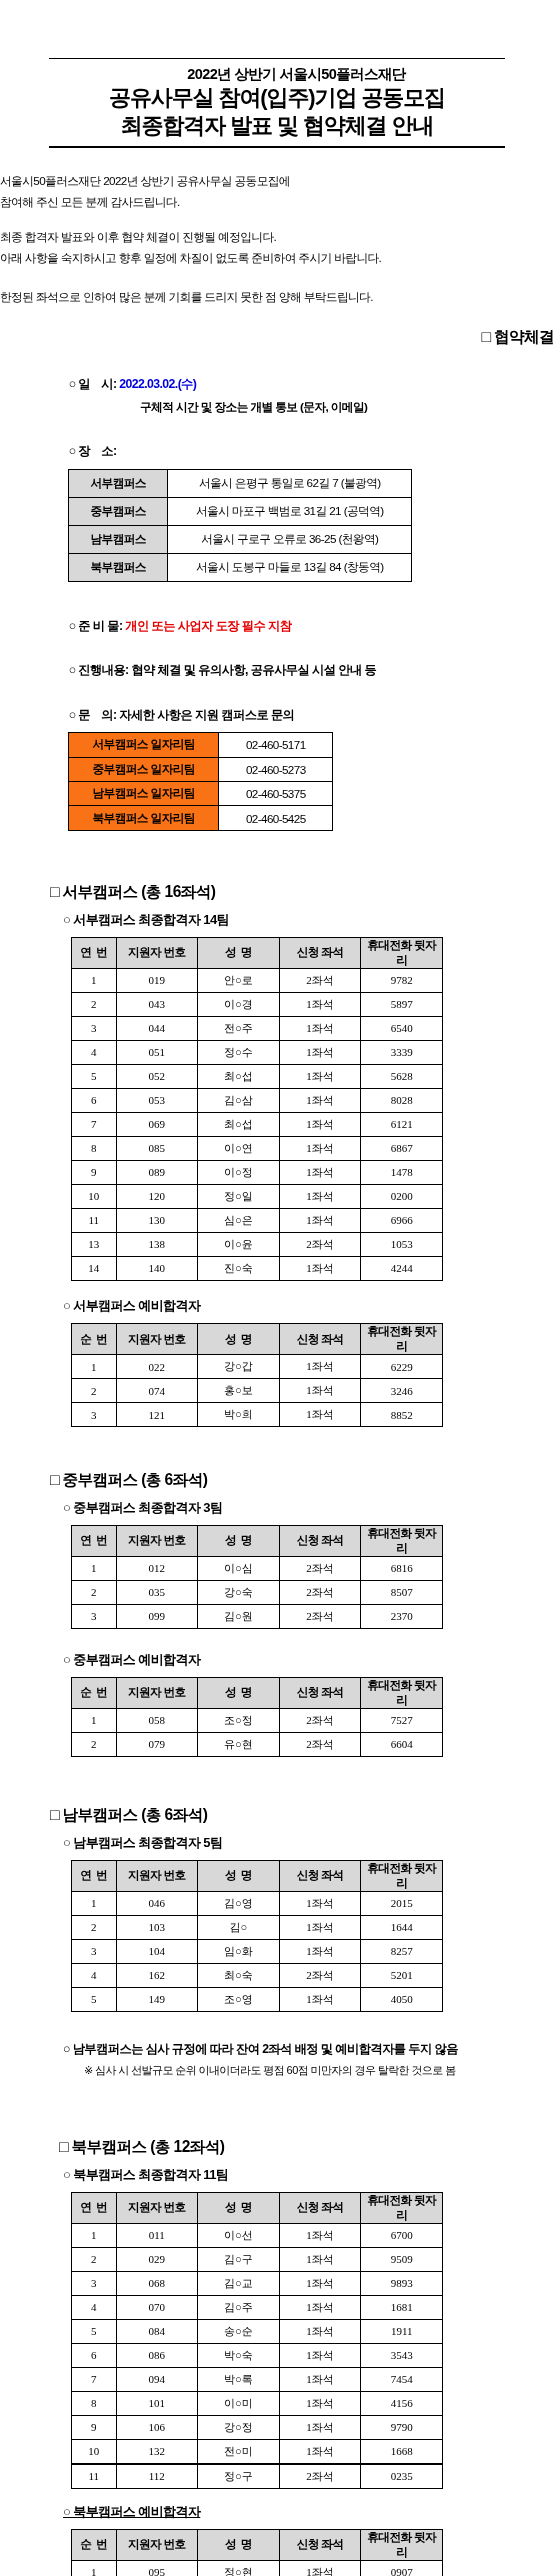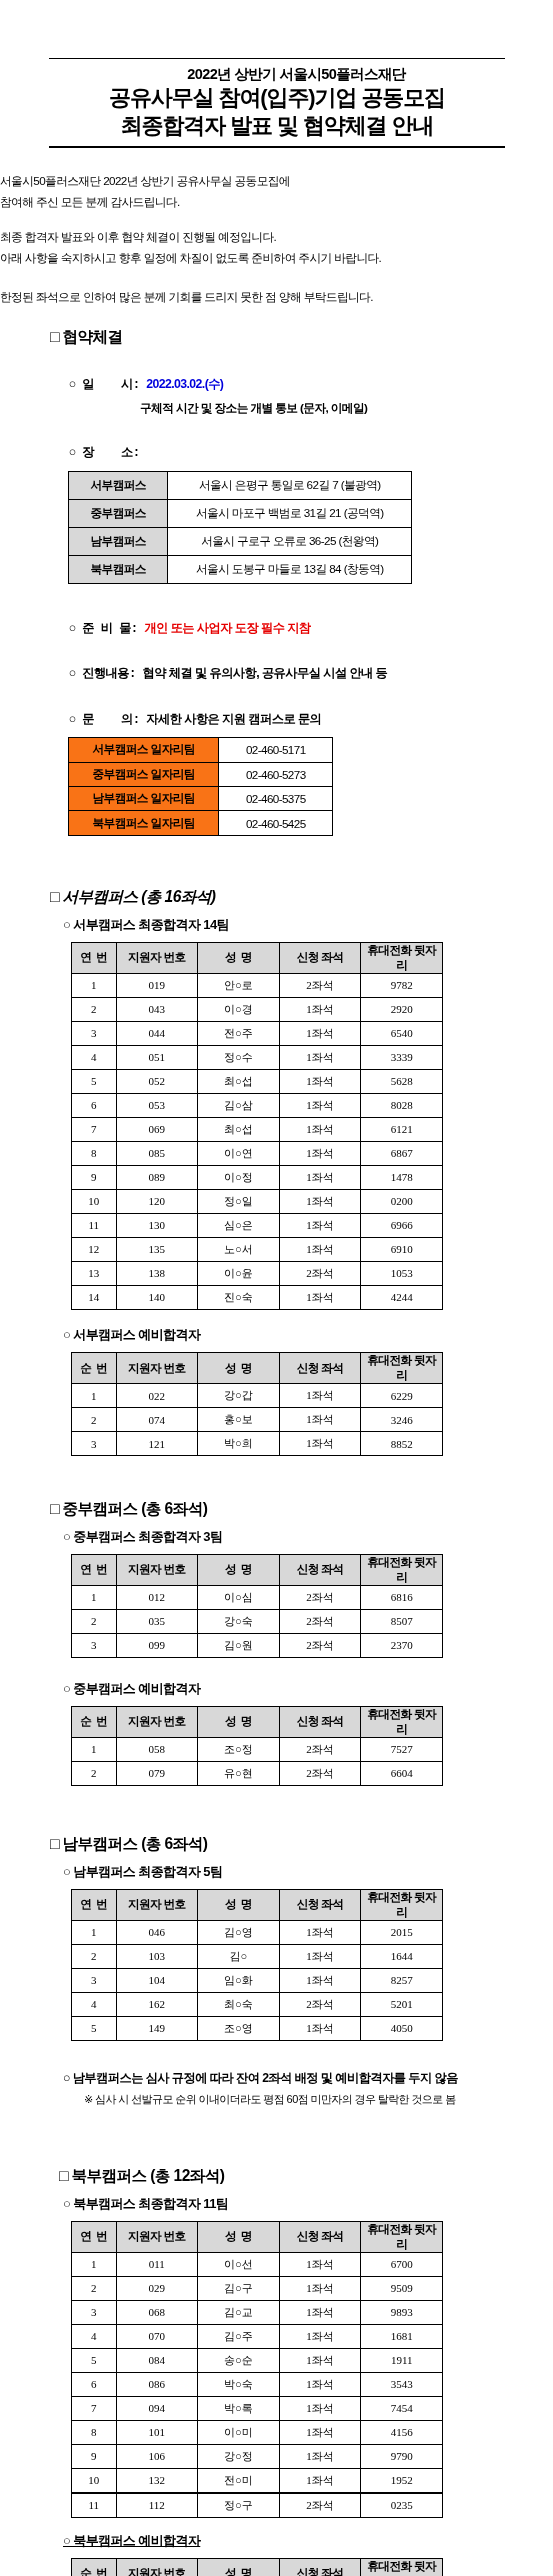--- a/index.html
+++ b/index.html
@@ -16,25 +16,25 @@
   .title-block{text-align:center;margin-top:5.6px;}
   .title-sub{font-size:14.5px;font-weight:800;line-height:19px;letter-spacing:-0.6px;padding-left:39px;}
   .title-main{font-size:22px;font-weight:800;line-height:28.5px;letter-spacing:-1.1px;}
   
   .intro{text-align:left;margin-top:22px;font-size:11.7px;line-height:21px;letter-spacing:-0.6px;}
   .intro p{margin:0;}
   .intro .gap-sm{margin-top:13.4px;}
   .intro .gap-md{margin-top:18px;}
   
   .section-h{margin:0 0 0 50px;font-size:15.6px;font-weight:800;line-height:21px;letter-spacing:-0.6px;}
-  .mt-agree{margin-top:19px;}
+  .mt-agree{margin-top:19px;text-align:right;}
   .sub-h{margin-left:63px;font-size:13px;font-weight:800;line-height:18px;letter-spacing:-0.6px;}
   
   .item{margin-left:63px;font-size:12.3px;font-weight:800;line-height:16.7px;letter-spacing:-0.6px;}
-  .item .lbl{font-weight:800;font-family:Liberation Mono, monospace;}
+  .item .lbl{font-weight:800;}
   .blue{color:#0000dd;}
   .red{color:#e60000;}
   .date-item{margin-top:12.3px;}
   .date-note{margin-left:140px;margin-top:6.7px;font-size:11.7px;font-weight:700;letter-spacing:-0.6px;line-height:16.7px;}
   .place-item{margin-top:11px;}
   .prep-item{margin-top:19px;}
   .gap-item{margin-top:11px;}
   
   table{border-collapse:collapse;table-layout:fixed;}
   th,td{border:0.6px solid #000;text-align:center;vertical-align:middle;padding:0 2.2px;overflow:hidden;}
@@ -47,21 +47,21 @@
   
   .phone-table{margin:9px 0 0 68px;width:265px;}
   .phone-table td{height:23.4px;font-size:11.7px;letter-spacing:-0.6px;}
   .phone-table td:first-child{background:#f97316;font-weight:800;}
   
   .app-table{margin:7.8px 0 0 71px;width:372px;font-family:Liberation Serif, serif;}
   .app-table th{height:24.6px;font-size:11.7px;}
   .app-table td{height:23px;font-size:11px;}
   tr.divider td{border-top:2.2px double #000;}
   
-  .campus-h-west{margin-top:50px;font-style:italic;}
+  .campus-h-west{margin-top:50px;}
   .campus-h-central{margin-top:42px;}
   .campus-h-south{margin-top:47px;}
   .campus-h-north{margin-top:57px;padding-left:9px;}
   .final-title{margin-top:9px;}
   .reserve-title-west{margin-top:16.7px;}
   .reserve-title-central{margin-top:22px;}
   .reserve-title-north{margin-top:14.5px;text-decoration:underline;}
   
   .south-note1{margin:28px 0 0 63px;font-size:12.3px;font-weight:800;line-height:18px;letter-spacing:-0.6px;}
   .south-note2{margin:4.5px 0 0 84px;font-size:11px;font-weight:400;line-height:16.7px;letter-spacing:-0.6px;}
@@ -184,21 +184,21 @@
         <td>019</td>
         <td>안○로</td>
         <td>2좌석</td>
         <td>9782</td>
       </tr>
       <tr>
         <td>2</td>
         <td>043</td>
         <td>이○경</td>
         <td>1좌석</td>
-        <td>2920</td>
+        <td>5897</td>
       </tr>
       <tr>
         <td>3</td>
         <td>044</td>
         <td>전○주</td>
         <td>1좌석</td>
         <td>6540</td>
       </tr>
       <tr>
         <td>4</td>
@@ -248,27 +248,20 @@
         <td>정○일</td>
         <td>1좌석</td>
         <td>0200</td>
       </tr>
       <tr>
         <td>11</td>
         <td>130</td>
         <td>심○은</td>
         <td>1좌석</td>
         <td>6966</td>
-      </tr>
-      <tr>
-        <td>12</td>
-        <td>135</td>
-        <td>노○서</td>
-        <td>1좌석</td>
-        <td>6910</td>
       </tr>
       <tr>
         <td>13</td>
         <td>138</td>
         <td>이○윤</td>
         <td>2좌석</td>
         <td>1053</td>
       </tr>
       <tr>
         <td>14</td>
@@ -550,21 +543,21 @@
         <td>106</td>
         <td>강○정</td>
         <td>1좌석</td>
         <td>9790</td>
       </tr>
       <tr>
         <td>10</td>
         <td>132</td>
         <td>전○미</td>
         <td>1좌석</td>
-        <td>1952</td>
+        <td>1668</td>
       </tr>
       <tr class="divider">
         <td>11</td>
         <td>112</td>
         <td>정○구</td>
         <td>2좌석</td>
         <td>0235</td>
       </tr>
     </tbody>
 </table>

